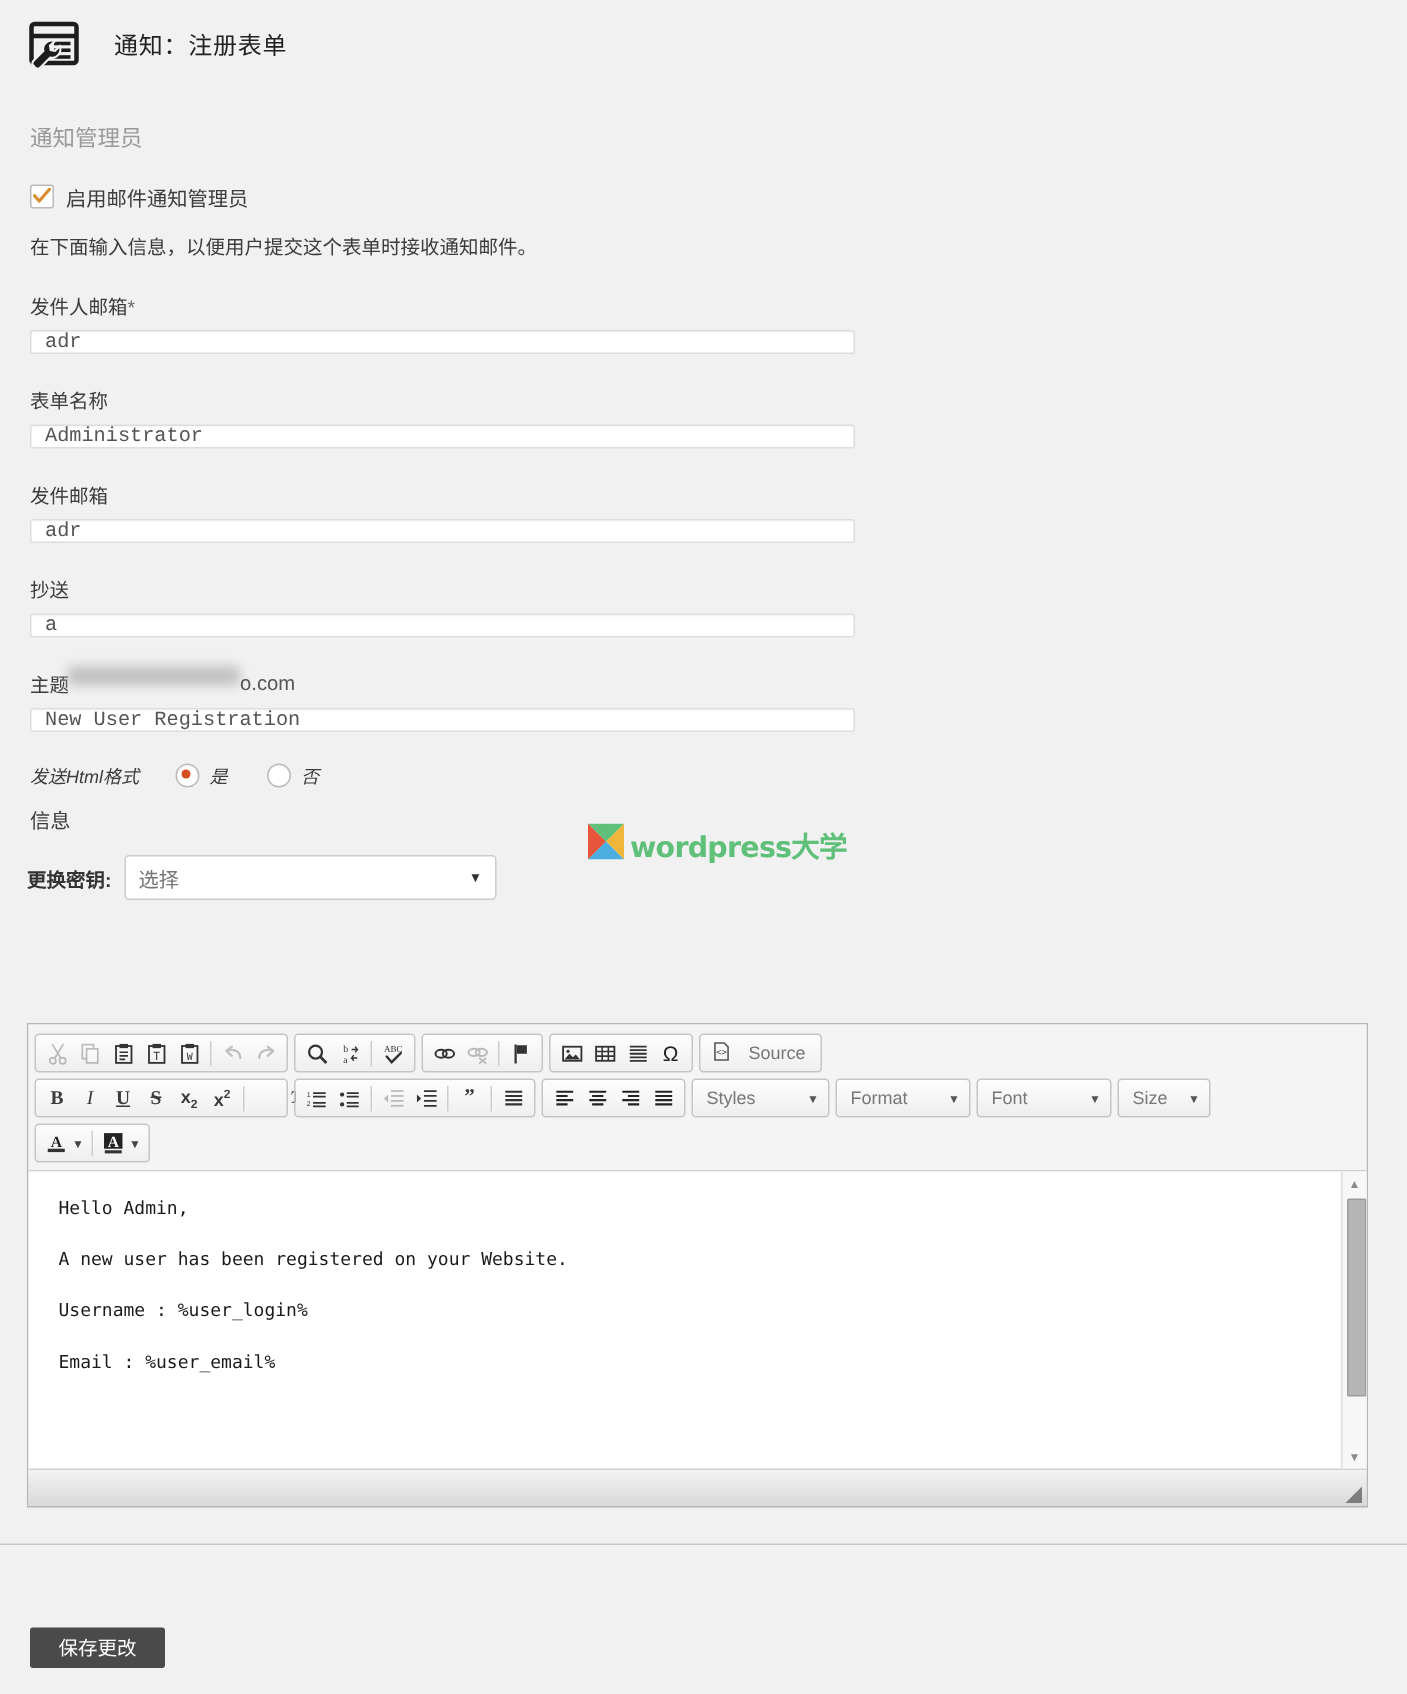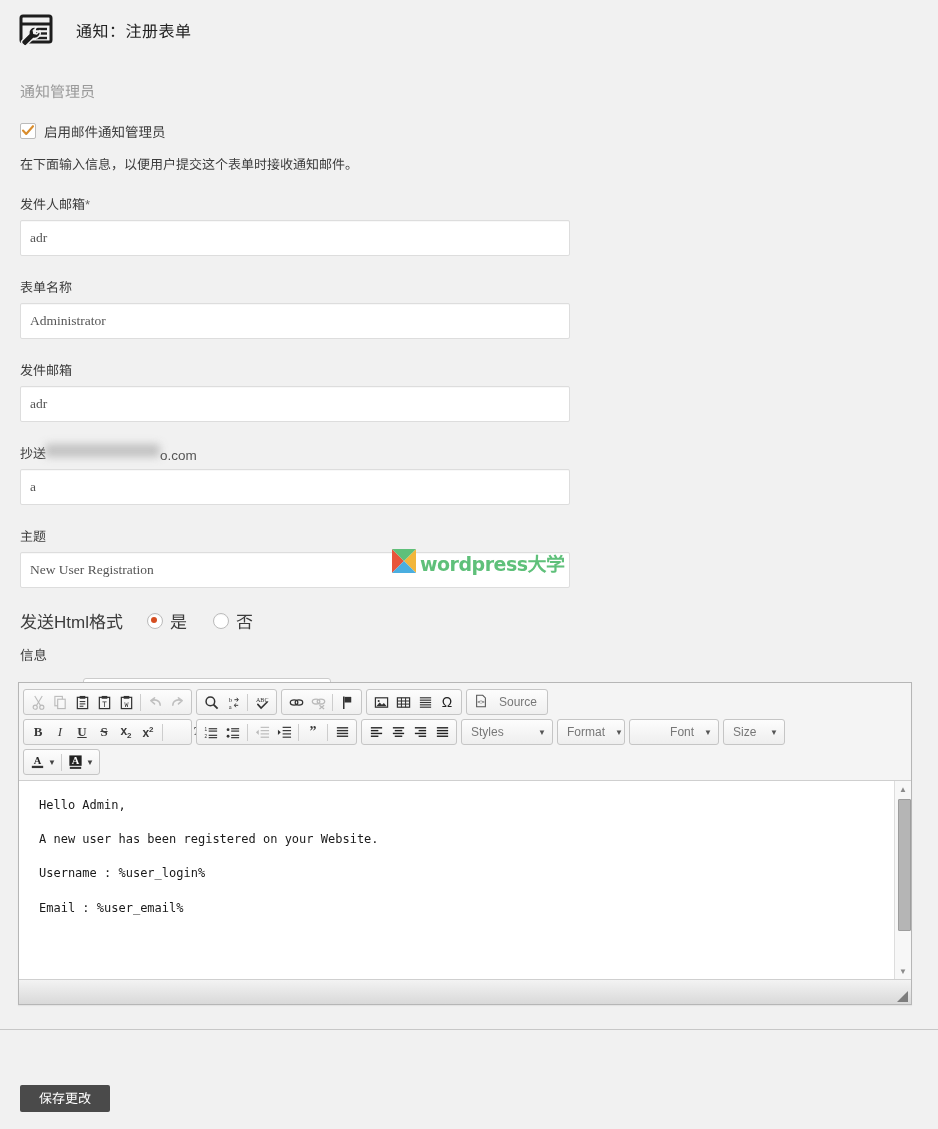--- a/index.html
+++ b/index.html
@@ -75,48 +75,49 @@
     margin: 21px 0 7px 20px;
     font-size: 13px;
     color: #3c3c3c;
   }
   .field-label .req { color: #666; }
 
   .text-input {
     display: block;
     margin-left: 20px;
     width: 550px;
-    height: 36px;
+    height: 16px;
     box-sizing: border-box;
     border: 1px solid #ddd;
     background: #fff;
     border-radius: 2px;
     padding: 0 9px;
-    font-family: Liberation Serif, serif;
+    font-family: Liberation Mono, monospace;
     font-size: 13.5px;
     color: #555;
     outline: none;
     box-shadow: 0 1px 1px rgba(0,0,0,.03) inset;
   }
   .mask-bar {
     position: absolute;
     background: #b9b9b9;
     filter: blur(4px);
     opacity: .85;
     border-radius: 3px;
     pointer-events: none;
   }
 
   
   .radio-row {
     display: flex;
     align-items: center;
     margin: 20px 0 0 20px;
-    font-size: 17px;
+    font-size: 12px;
     color: #3c3c3c;
+    font-style: italic;
   }
   .radio-row .rlabel { margin-right: 24px; }
   .radio {
     width: 14px; height: 14px;
     border: 1px solid #bbb;
     background: #fff;
     border-radius: 50%;
     margin-right: 7px;
     position: relative;
     flex: 0 0 14px;
@@ -252,22 +253,22 @@
     border-radius: 3px;
     background: linear-gradient(#fdfdfd,#eeeeee);
     height: 26px;
     box-sizing: border-box;
     padding: 0 6px 0 9px;
     font-size: 12px;
     color: #777;
   }
   .ck-combo .arw { font-size: 8px; color:#555; margin-left: 10px; }
   .ck-combo.w-styles { width: 92px; }
-  .ck-combo.w-format { width: 68px; }
-  .ck-combo.w-font   { width: 90px; justify-content: flex-end; }
+  .ck-combo.w-format { width: 90px; }
+  .ck-combo.w-font   { width: 90px; }
   .ck-combo.w-size   { width: 62px; }
   .ck-colorbtn {
     display: flex;
     align-items: center;
     padding: 0 2px;
   }
   .ck-colorbtn .arw { font-size: 8px; color:#444; margin-left: 2px; }
 
   .ck-body {
     background: #fff;

